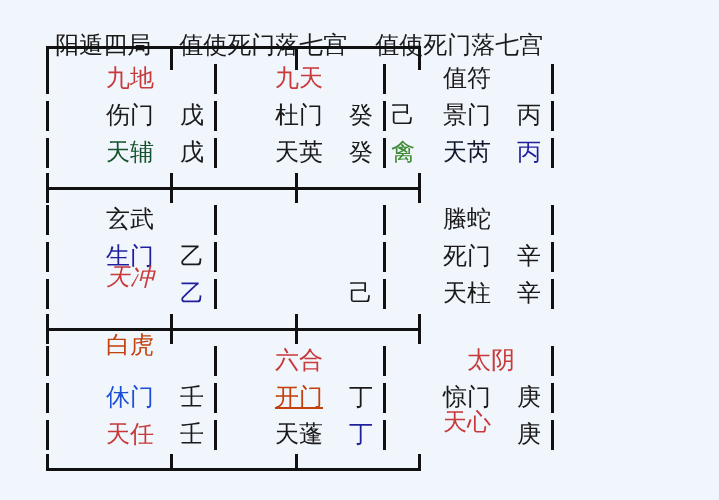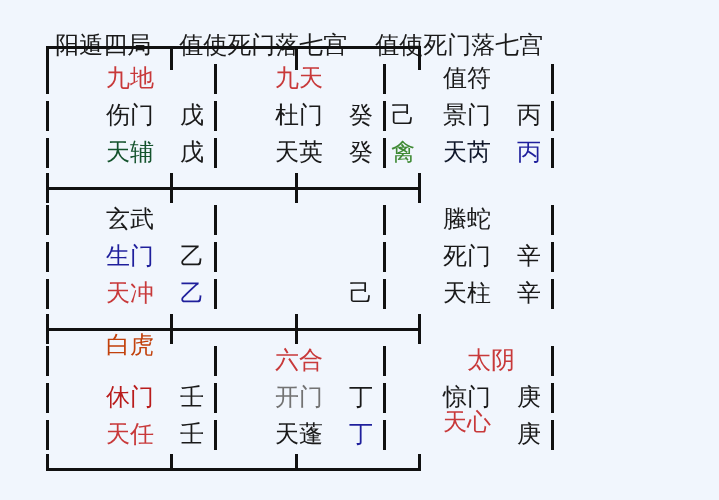--- a/index.html
+++ b/index.html
@@ -87,47 +87,47 @@
     <div class="vbar" style="left: 214px; top: 242px;"></div>
     <div class="vbar" style="left: 383px; top: 242px;"></div>
     <div class="vbar" style="left: 551px; top: 242px;"></div>
     <div class="vbar" style="left: 46px; top: 279px;"></div>
     <div class="vbar" style="left: 214px; top: 279px;"></div>
     <div class="vbar" style="left: 383px; top: 279px;"></div>
     <div class="vbar" style="left: 551px; top: 279px;"></div>
     <div class="txt" style="left: 106px; top: 204px; color: rgb(26, 26, 26);">玄武</div>
     <div class="txt" style="left: 106px; top: 241px; color: rgb(31, 31, 156);">生门</div>
     <div class="txt" style="left: 180px; top: 241px; color: rgb(26, 26, 26);">乙</div>
-    <div class="txt" style="left: 106px; top: 278px; color: rgb(200, 57, 58);">天冲</div>
+    <div class="txt" style="left: 106px; top: 262px; color: rgb(200, 57, 58); font-style: italic;">天冲</div>
     <div class="txt" style="left: 180px; top: 278px; color: rgb(31, 31, 156);">乙</div>
     <div class="txt" style="left: 349px; top: 278px; color: rgb(26, 26, 26);">己</div>
     <div class="txt" style="left: 443px; top: 204px; color: rgb(26, 26, 26); text-align: right;">螣蛇</div>
     <div class="txt" style="left: 443px; top: 241px; color: rgb(26, 26, 26);">死门</div>
     <div class="txt" style="left: 517px; top: 241px; color: rgb(26, 26, 26);">辛</div>
     <div class="txt" style="left: 443px; top: 278px; color: rgb(26, 26, 26); text-align: right;">天柱</div>
     <div class="txt" style="left: 517px; top: 278px; color: rgb(26, 26, 26);">辛</div>
     <div class="vbar" style="left: 46px; top: 346px;"></div>
     <div class="vbar" style="left: 214px; top: 346px;"></div>
     <div class="vbar" style="left: 383px; top: 346px;"></div>
     <div class="vbar" style="left: 551px; top: 346px;"></div>
     <div class="vbar" style="left: 46px; top: 383px;"></div>
     <div class="vbar" style="left: 214px; top: 383px;"></div>
     <div class="vbar" style="left: 383px; top: 383px;"></div>
     <div class="vbar" style="left: 551px; top: 383px;"></div>
     <div class="vbar" style="left: 46px; top: 420px;"></div>
     <div class="vbar" style="left: 214px; top: 420px;"></div>
     <div class="vbar" style="left: 383px; top: 420px;"></div>
     <div class="vbar" style="left: 551px; top: 420px;"></div>
     <div class="txt" style="left: 106px; top: 330px; color: #c2410c;">白虎</div>
-    <div class="txt" style="left: 106px; top: 382px; color: #b91c1c;">休门</div>
+    <div class="txt" style="left: 106px; top: 382px; color: #1d4ed8;">休门</div>
     <div class="txt" style="left: 180px; top: 382px; color: rgb(26, 26, 26);">壬</div>
     <div class="txt" style="left: 106px; top: 419px; color: rgb(200, 57, 58);">天任</div>
     <div class="txt" style="left: 180px; top: 419px; color: rgb(26, 26, 26);">壬</div>
     <div class="txt" style="left: 275px; top: 345px; color: rgb(200, 57, 58);">六合</div>
-    <div class="txt" style="left: 275px; top: 382px; color: #737373;">开门</div>
+    <div class="txt" style="left: 275px; top: 382px; color: #c2410c; text-decoration: underline;">开门</div>
     <div class="txt" style="left: 349px; top: 382px; color: rgb(26, 26, 26);">丁</div>
     <div class="txt" style="left: 275px; top: 419px; color: rgb(26, 26, 26);">天蓬</div>
     <div class="txt" style="left: 349px; top: 419px; color: rgb(31, 31, 156);">丁</div>
     <div class="txt" style="left: 467px; top: 345px; color: rgb(200, 57, 58);">太阴</div>
     <div class="txt" style="left: 443px; top: 382px; color: rgb(26, 26, 26);">惊门</div>
     <div class="txt" style="left: 517px; top: 382px; color: rgb(26, 26, 26);">庚</div>
     <div class="txt" style="left: 443px; top: 407px; color: rgb(200, 57, 58);">天心</div>
     <div class="txt" style="left: 517px; top: 419px; color: rgb(26, 26, 26);">庚</div>
   </div>
 

